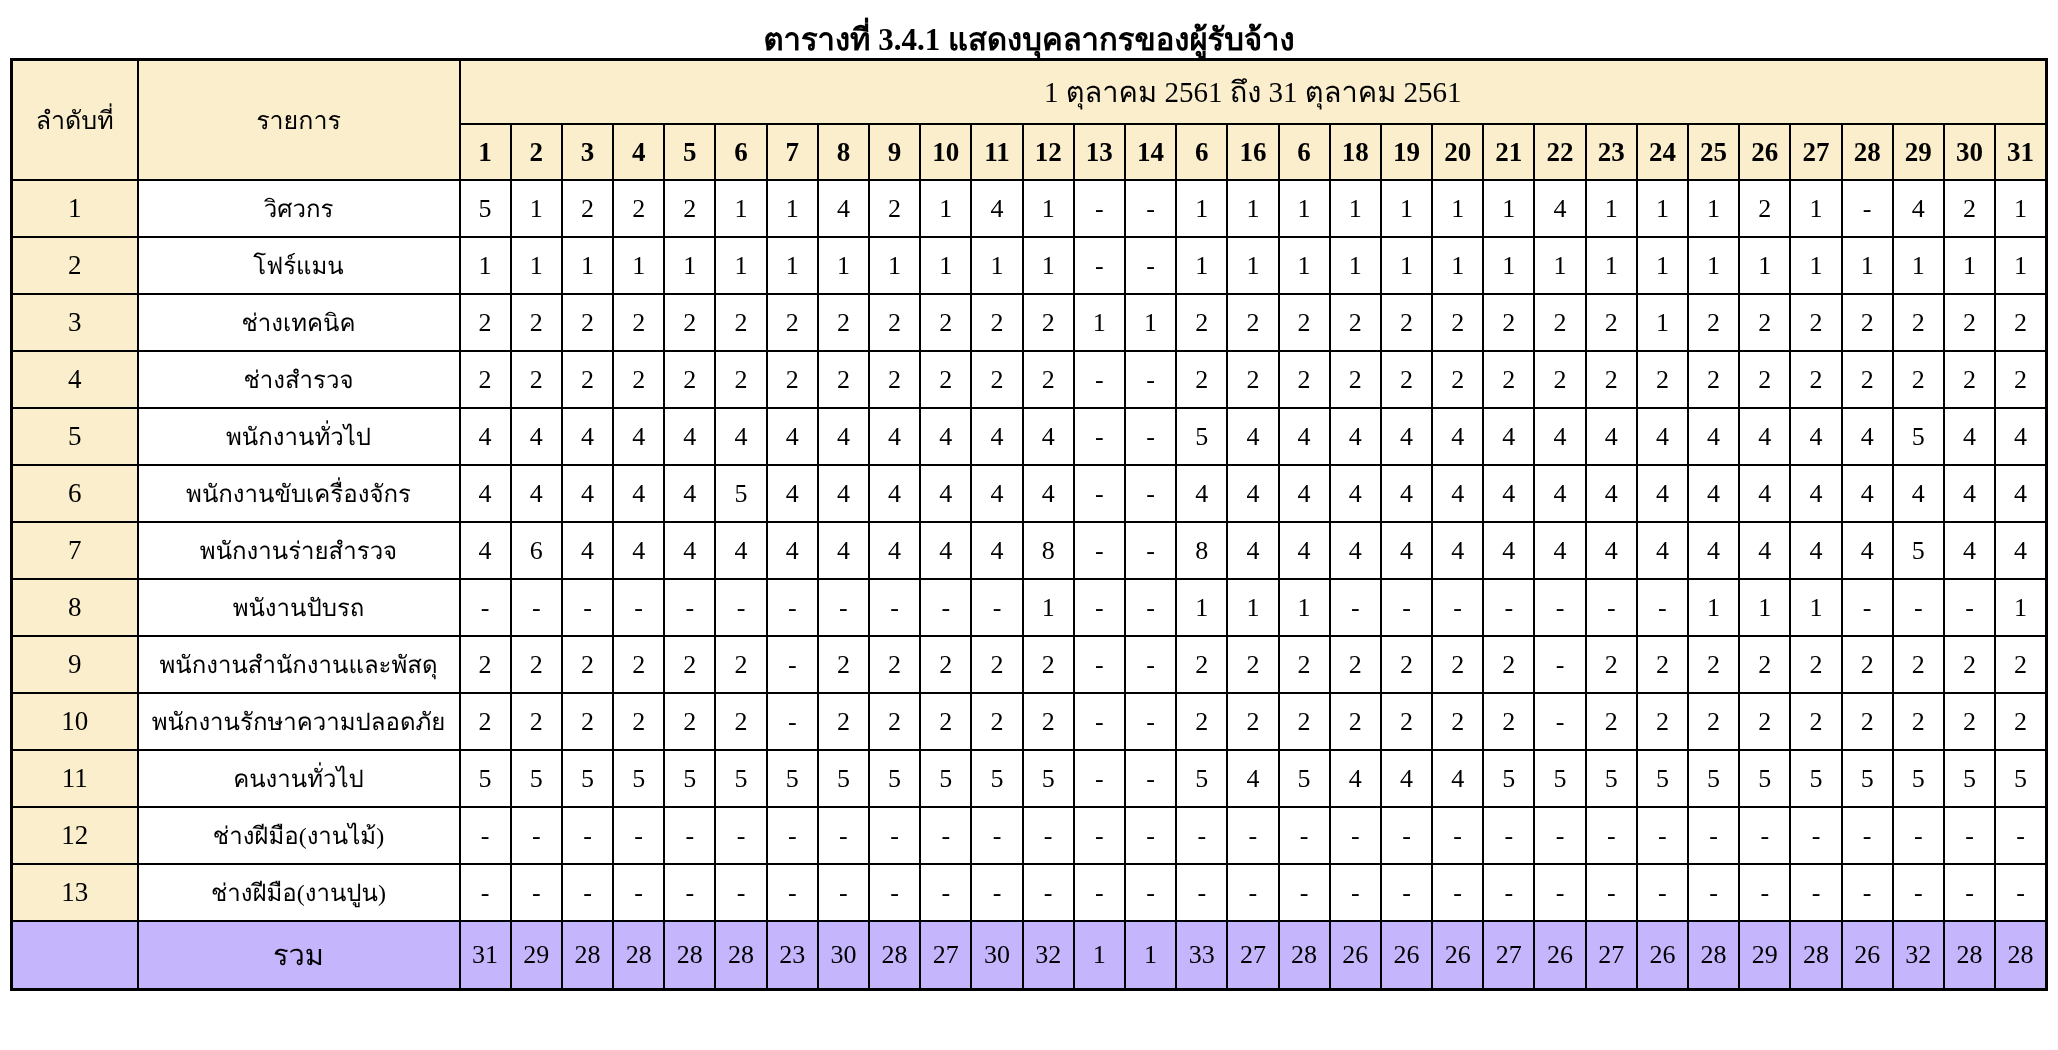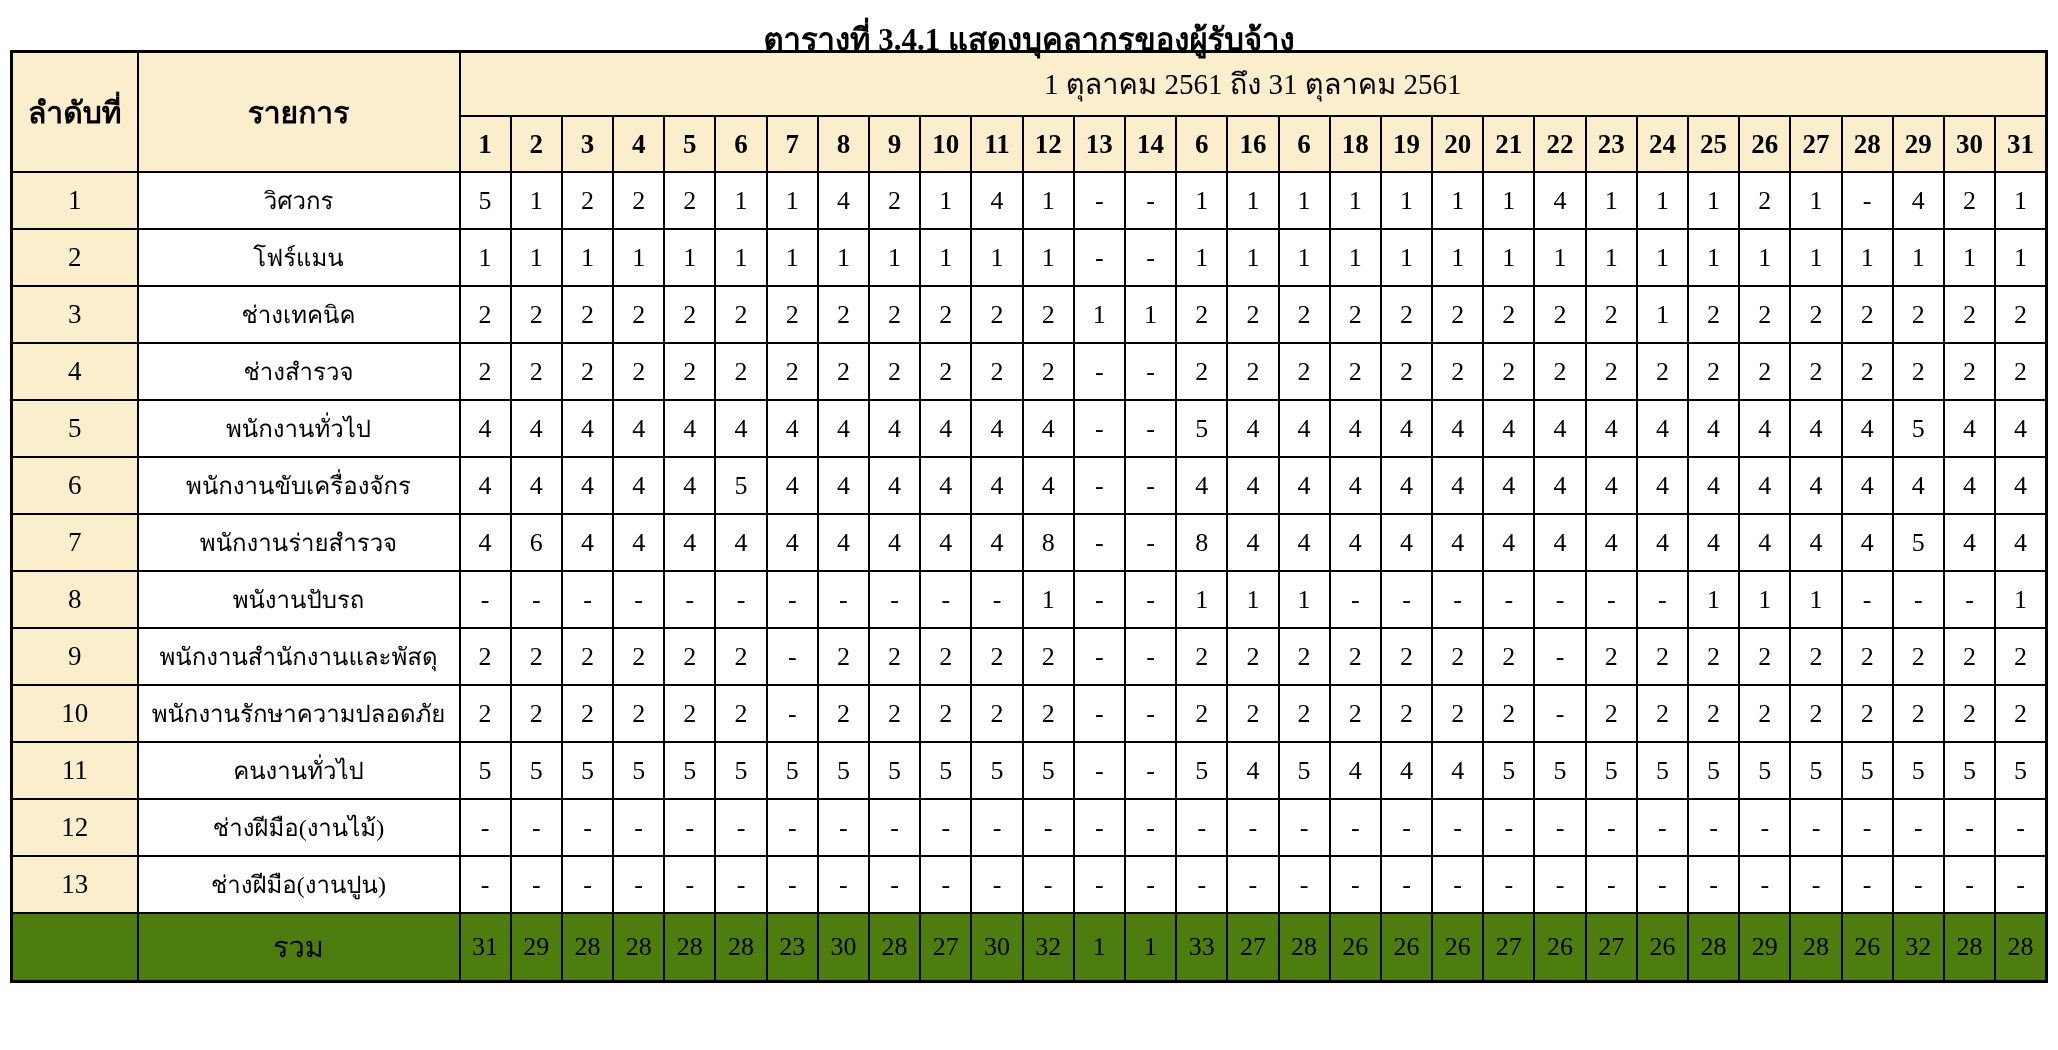--- a/index.html
+++ b/index.html
@@ -9,21 +9,21 @@
     width: 2058px;
     height: 1050px;
     font-family: "Liberation Serif", "DejaVu Serif", serif;
     color: #000;
   }
   .page-title {
     text-align: center;
     font-size: 31px;
     font-weight: bold;
     padding-top: 14px;
-    height: 50px;
+    height: 58px;
     box-sizing: border-box;
   }
   table.personnel {
     border-collapse: collapse;
     table-layout: fixed;
     width: 2038px;
     margin: 0 auto;
     border: 3px solid #000;
   }
   table.personnel th, table.personnel td {
@@ -31,22 +31,22 @@
     text-align: center;
     vertical-align: middle;
     padding: 0;
     overflow: hidden;
     white-space: nowrap;
   }
   th.no-col-h, th.item-col-h, th.date-range-h, th.day-th, td.no-cell {
     background: #fbeecd;
   }
   th.no-col-h, th.item-col-h {
-    font-size: 30px;
-    font-weight: bold;
+    font-size: 25px;
+    font-weight: normal;
   }
   th.date-range-h {
     font-size: 29px;
     font-weight: normal;
     height: 62px;
   }
   tr.day-row { height: 56px; }
   th.day-th {
     font-size: 27px;
     font-weight: bold;
@@ -57,21 +57,21 @@
   }
   td.item-cell {
     text-align: left;
     font-size: 24px;
     padding-left: 6px;
   }
   td.val-cell {
     font-size: 26px;
   }
   tr.total-row { height: 68px; }
-  tr.total-row td { background: #4d7c0f; }
+  tr.total-row td { background: #c4b5fd; }
   td.total-label-cell {
     font-size: 29px;
   }
   td.total-val-cell {
     font-size: 26px;
   }
 </style>
 </head>
 <body>
 

